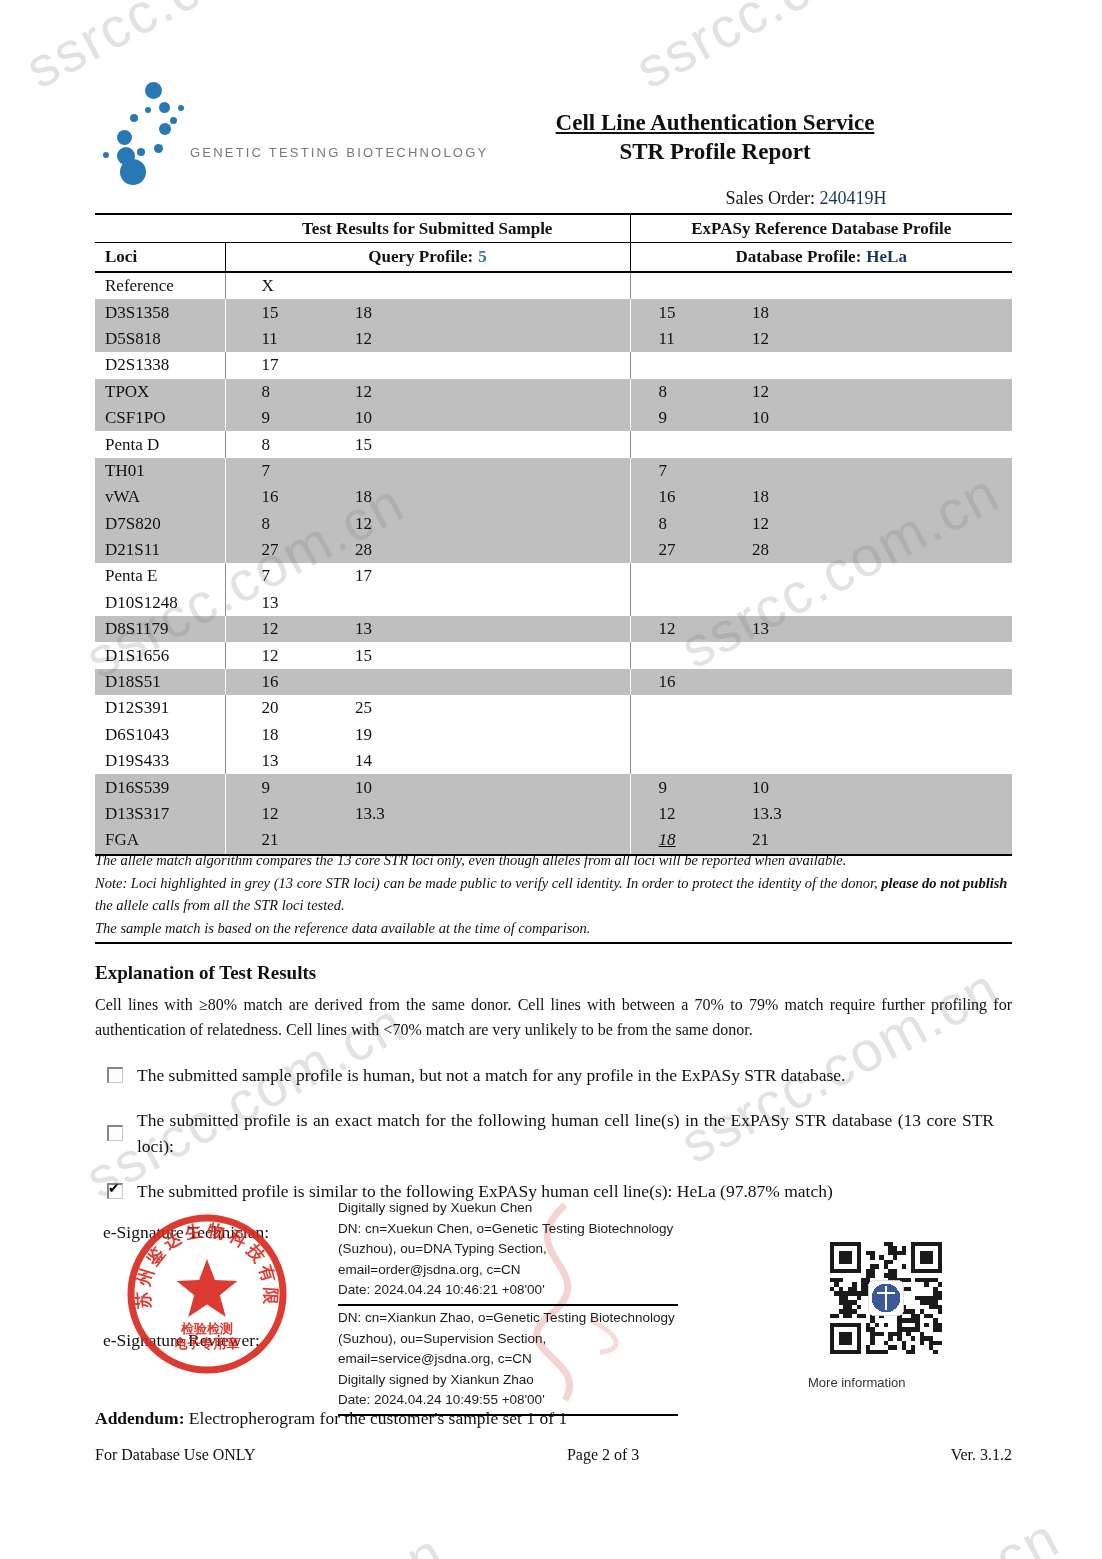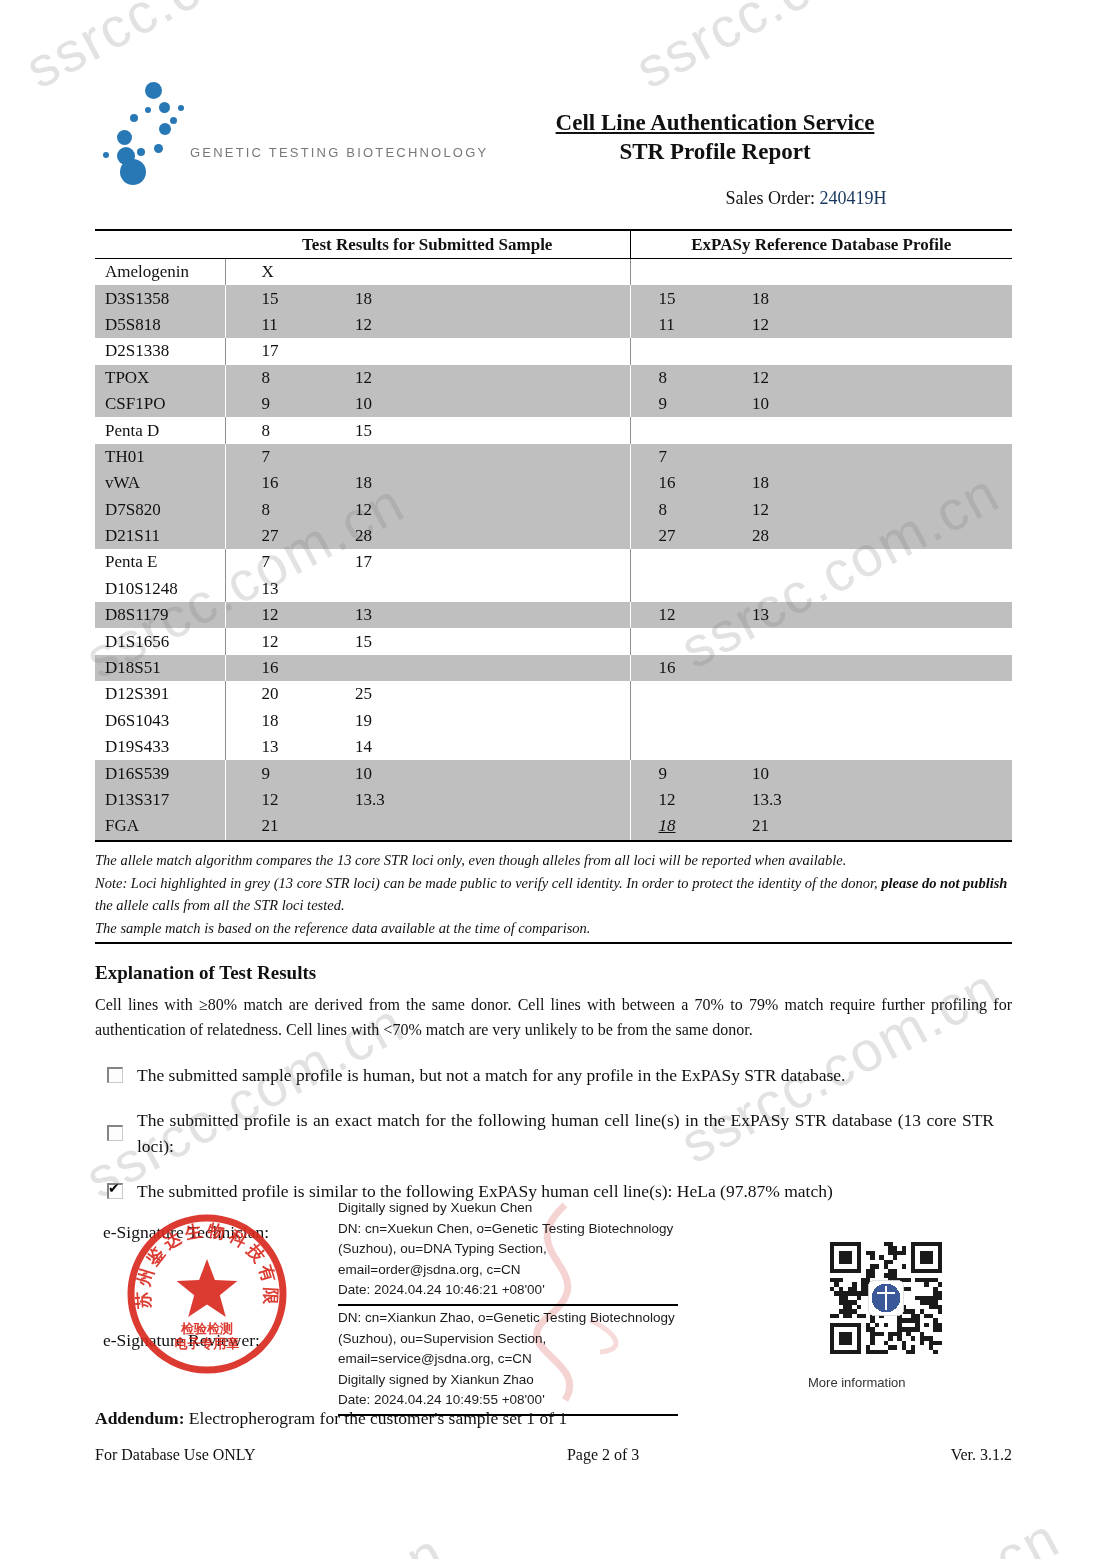--- a/index.html
+++ b/index.html
@@ -23,21 +23,21 @@
   }
   
   #titles{left:420px;top:110px;width:590px;text-align:center;}
   #title1{font-size:23px;font-weight:bold;text-decoration:underline;}
   #title2{font-size:23px;font-weight:bold;margin-top:3px;}
   #sales{left:600px;top:188px;width:412px;text-align:center;font-size:18px;}
   #sales .val{color:#17365d;}
   
   #loci-table{left:95px;top:213px;}
   table{border-collapse:collapse;table-layout:fixed;width:917px;
-        border-top:2.5px solid #000;border-bottom:2px solid #000;font-size:17px;margin-top:16px;}
+        border-top:2.5px solid #000;border-bottom:2px solid #000;font-size:17px;}
   td{padding:0;height:26.4px;vertical-align:middle;overflow:hidden;white-space:nowrap;}
   tr.h1 td{border-bottom:1px solid #000;font-weight:bold;height:27px;text-align:center;}
   tr.h2 td{border-bottom:2px solid #000;font-weight:bold;height:28px;text-align:center;}
   tr.h2 td.c0{text-align:left;padding-left:10px;}
   tr.h1 td.db-sec{border-left:1.5px solid #000;}
   tr.h2 td.q-sec,tr.h2 td.db-sec{border-left:1.5px solid #000;}
   .blue{color:#2e74b6;margin-left:5px;}
   .navy{color:#17365d;margin-left:5px;}
   tbody td.loci-cell{padding-left:10px;}
   tbody td.c-s1{padding-left:36px;border-left:1px solid #8f8f8f;}
@@ -122,24 +122,33 @@
         <col style="width:305px">
         <col style="width:100px">
         <col style="width:282px">
       </colgroup>
     <thead>
       <tr class="h1">
         <td class="c0"></td>
         <td colspan="2" class="sec">Test Results for Submitted Sample</td>
         <td colspan="2" class="sec db-sec">ExPASy Reference Database Profile</td>
       </tr>
+      <tr class="h2">
+        <td class="c0">Loci</td>
+        <td colspan="2" class="q-sec">
+          <span>Query Profile:</span><span class="blue">5</span>
+        </td>
+        <td colspan="2" class="db-sec">
+          <span>Database Profile:</span><span class="navy">HeLa</span>
+        </td>
+      </tr>
     </thead>
     <tbody id="loci-tbody">
         <tr class="white">
-          <td class="loci-cell"><span>Amelogenin</span></td>
+          <td class="loci-cell"><span>Reference</span></td>
           <td class="c-s1"><span>X</span></td>
           <td class="c-s2"></td>
           <td class="c-d1"></td>
           <td class="c-d2"></td>
         </tr>
         <tr class="grey">
           <td class="loci-cell"><span>D3S1358</span></td>
           <td class="c-s1"><span>15</span></td>
           <td class="c-s2"><span>18</span></td>
           <td class="c-d1"><span>15</span></td>

